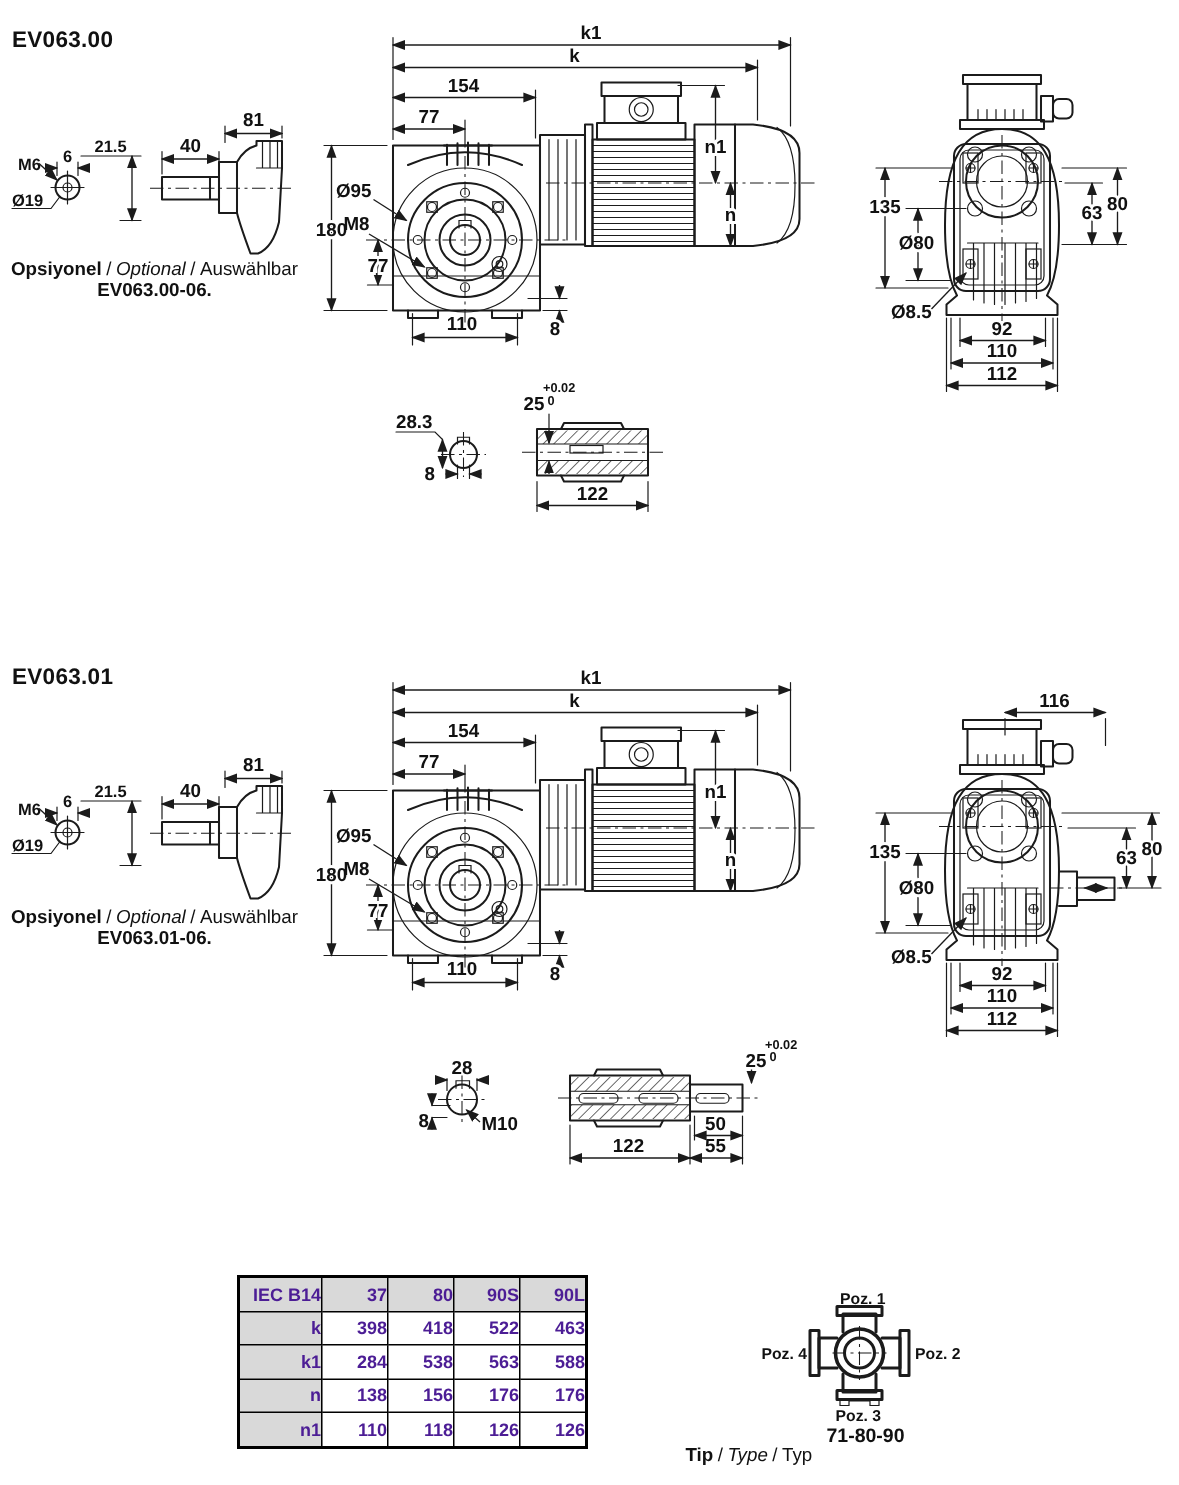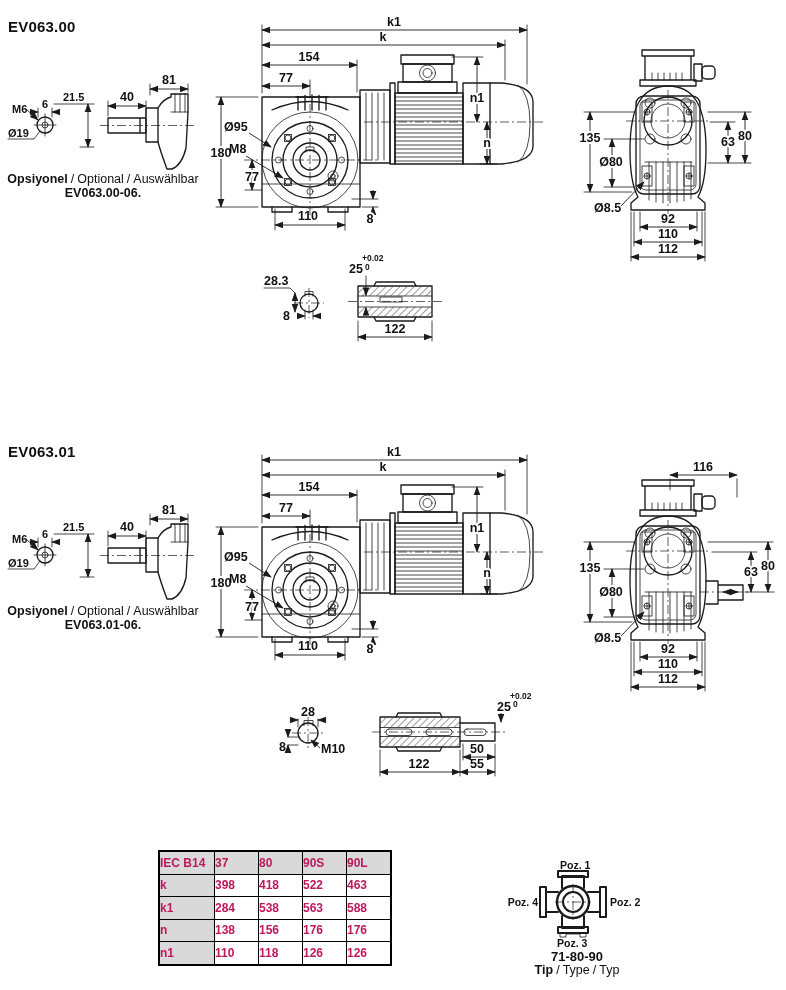--- a/index.html
+++ b/index.html
@@ -1,26 +1,26 @@
 <!DOCTYPE html>
 <html><head>
 <meta charset="utf-8">
 <style>
   html,body{margin:0;padding:0;background:#fff}
   .page{position:relative;width:786px;height:990px;background:#fff;overflow:hidden;
         font-family:"Liberation Sans",sans-serif;color:#111}
   .page svg{position:absolute;left:0;top:0}
   .sec-title{position:absolute;left:8px;font-size:15px;font-weight:bold;letter-spacing:.2px}
   .opt-note{position:absolute;left:0;width:206px;text-align:center;font-size:12.5px;line-height:13.5px}
-  .b{font-weight:bold}.i{}
+  .b{font-weight:bold}.i{font-style:italic}
   .sep{padding:0 3px}
   .term-head{position:absolute;left:428px;top:837px;font-size:12px;white-space:nowrap}
-  .tip-line{position:absolute;left:457px;top:963px;width:240px;text-align:center;font-size:12.5px}
+  .tip-line{position:absolute;left:457px;top:963px;width:240px;text-align:left;font-size:12.5px}
   table.spec{position:absolute;left:158px;top:850px;border-collapse:collapse;border:2px solid #000;
-             font-size:12px;font-weight:bold;text-align:left;color:#be185d}
+             font-size:12px;font-weight:bold;text-align:right;color:#4c1d95}
   table.spec th,table.spec td{border:1px solid #000;padding:0;height:21.5px;width:43px;font-size:12px}
   table.spec th{background:#d9d9d9;font-weight:bold}
   table.spec th.corner,table.spec th.rowlab{width:54px}
   
   .ln{fill:none;stroke:#1b1b1b;stroke-width:1.35;stroke-linejoin:round;stroke-linecap:round}
   .tn{fill:none;stroke:#1b1b1b;stroke-width:.8;stroke-linecap:round}
   .dm{fill:none;stroke:#1b1b1b;stroke-width:.9}
   .cl{fill:none;stroke:#1b1b1b;stroke-width:.7;stroke-dasharray:9 3 2 3}
   .ht{fill:url(#hatch);stroke:none}
   text{font-family:"Liberation Sans",sans-serif;font-weight:bold;fill:#111}

